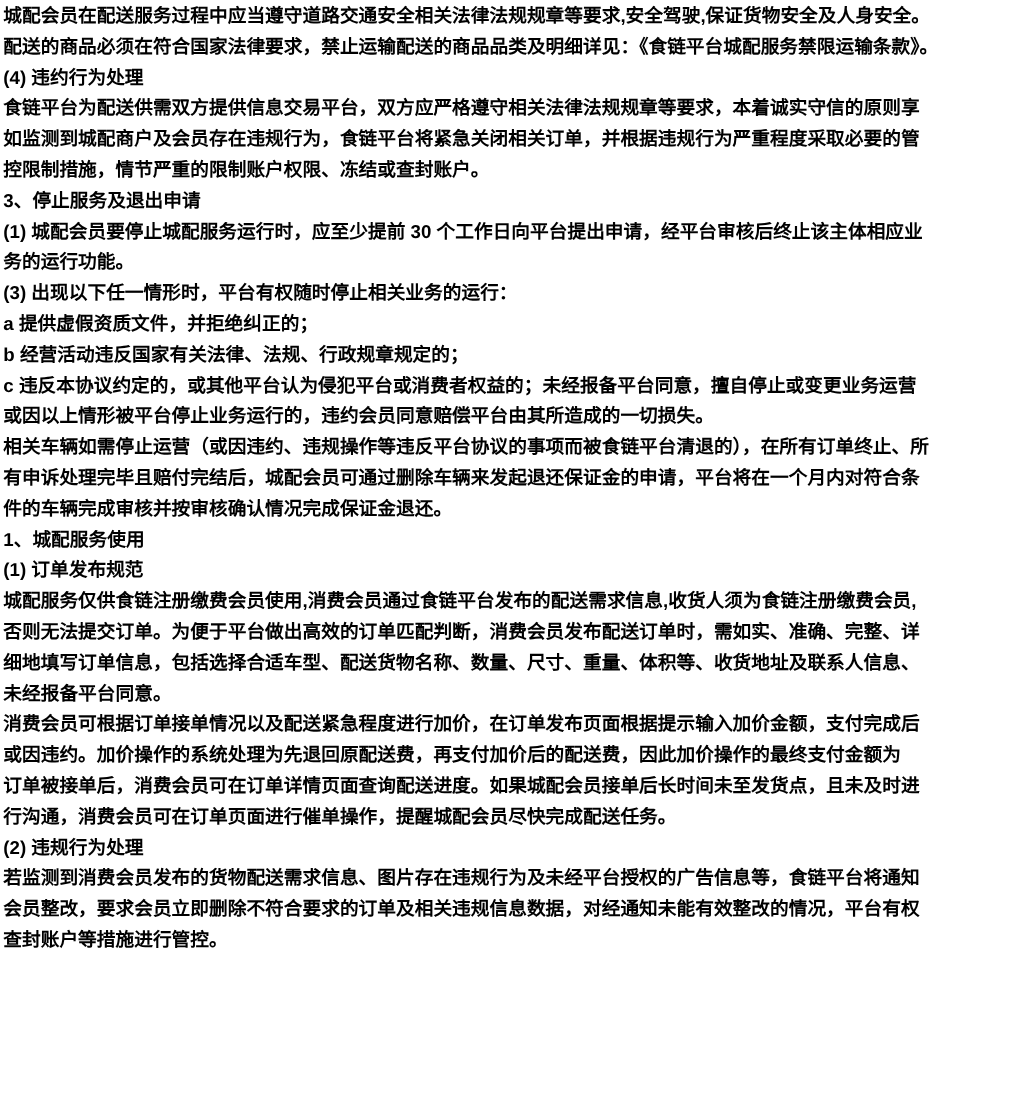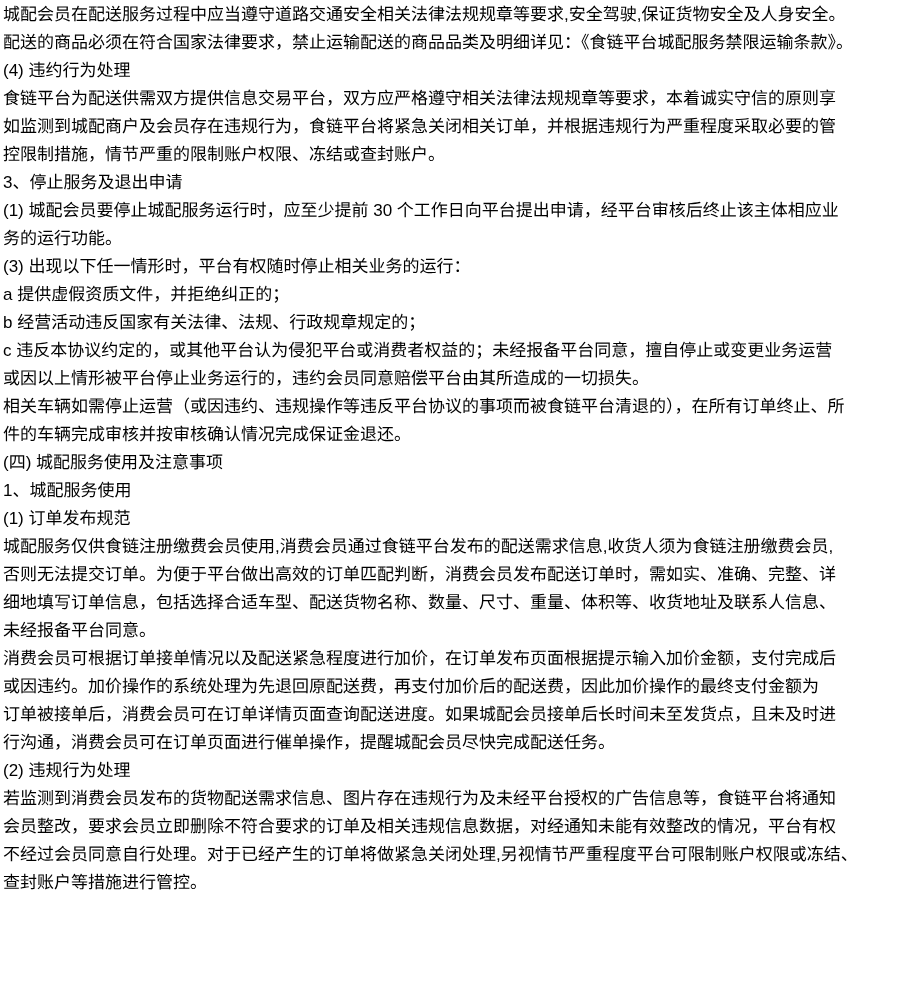--- a/index.html
+++ b/index.html
@@ -21,20 +21,21 @@
     font-family: "Liberation Sans", "DejaVu Sans", sans-serif;
     font-size: 17px;
     color: #000000;
     text-align: justify;
   }
   .line {
     height: 28px;
     line-height: 28px;
     white-space: nowrap;
     overflow: visible;
+    font-weight: bold;
   }
 </style>
 </head>
 <body>
 
 <div class="page">
   <div class="text-block">
       <div class="line">城配会员在配送服务过程中应当遵守道路交通安全相关法律法规规章等要求,安全驾驶,保证货物安全及人身安全。</div>
       <div class="line">配送的商品必须在符合国家法律要求，禁止运输配送的商品品类及明细详见：《食链平台城配服务禁限运输条款》。</div>
       <div class="line">(4) 违约行为处理</div>
@@ -43,31 +44,30 @@
       <div class="line">控限制措施，情节严重的限制账户权限、冻结或查封账户。</div>
       <div class="line">3、停止服务及退出申请</div>
       <div class="line">(1) 城配会员要停止城配服务运行时，应至少提前 30 个工作日向平台提出申请，经平台审核后终止该主体相应业</div>
       <div class="line">务的运行功能。</div>
       <div class="line">(3) 出现以下任一情形时，平台有权随时停止相关业务的运行：</div>
       <div class="line">a 提供虚假资质文件，并拒绝纠正的；</div>
       <div class="line">b 经营活动违反国家有关法律、法规、行政规章规定的；</div>
       <div class="line">c 违反本协议约定的，或其他平台认为侵犯平台或消费者权益的；未经报备平台同意，擅自停止或变更业务运营</div>
       <div class="line">或因以上情形被平台停止业务运行的，违约会员同意赔偿平台由其所造成的一切损失。</div>
       <div class="line">相关车辆如需停止运营（或因违约、违规操作等违反平台协议的事项而被食链平台清退的），在所有订单终止、所</div>
+      <div class="line">有申诉处理完毕且赔付完结后，城配会员可通过删除车辆来发起退还保证金的申请，平台将在一个月内对符合条</div>
       <div class="line">件的车辆完成审核并按审核确认情况完成保证金退还。</div>
-      <div class="line">(四) 城配服务使用及注意事项</div>
       <div class="line">1、城配服务使用</div>
       <div class="line">(1) 订单发布规范</div>
       <div class="line">城配服务仅供食链注册缴费会员使用,消费会员通过食链平台发布的配送需求信息,收货人须为食链注册缴费会员,</div>
       <div class="line">否则无法提交订单。为便于平台做出高效的订单匹配判断，消费会员发布配送订单时，需如实、准确、完整、详</div>
       <div class="line">细地填写订单信息，包括选择合适车型、配送货物名称、数量、尺寸、重量、体积等、收货地址及联系人信息、</div>
       <div class="line">未经报备平台同意。</div>
       <div class="line">消费会员可根据订单接单情况以及配送紧急程度进行加价，在订单发布页面根据提示输入加价金额，支付完成后</div>
       <div class="line">或因违约。加价操作的系统处理为先退回原配送费，再支付加价后的配送费，因此加价操作的最终支付金额为</div>
       <div class="line">订单被接单后，消费会员可在订单详情页面查询配送进度。如果城配会员接单后长时间未至发货点，且未及时进</div>
       <div class="line">行沟通，消费会员可在订单页面进行催单操作，提醒城配会员尽快完成配送任务。</div>
       <div class="line">(2) 违规行为处理</div>
       <div class="line">若监测到消费会员发布的货物配送需求信息、图片存在违规行为及未经平台授权的广告信息等，食链平台将通知</div>
       <div class="line">会员整改，要求会员立即删除不符合要求的订单及相关违规信息数据，对经通知未能有效整改的情况，平台有权</div>
-      <div class="line">不经过会员同意自行处理。对于已经产生的订单将做紧急关闭处理,另视情节严重程度平台可限制账户权限或冻结、</div>
       <div class="line">查封账户等措施进行管控。</div>
     </div>
 </div>
 
 </body></html>

